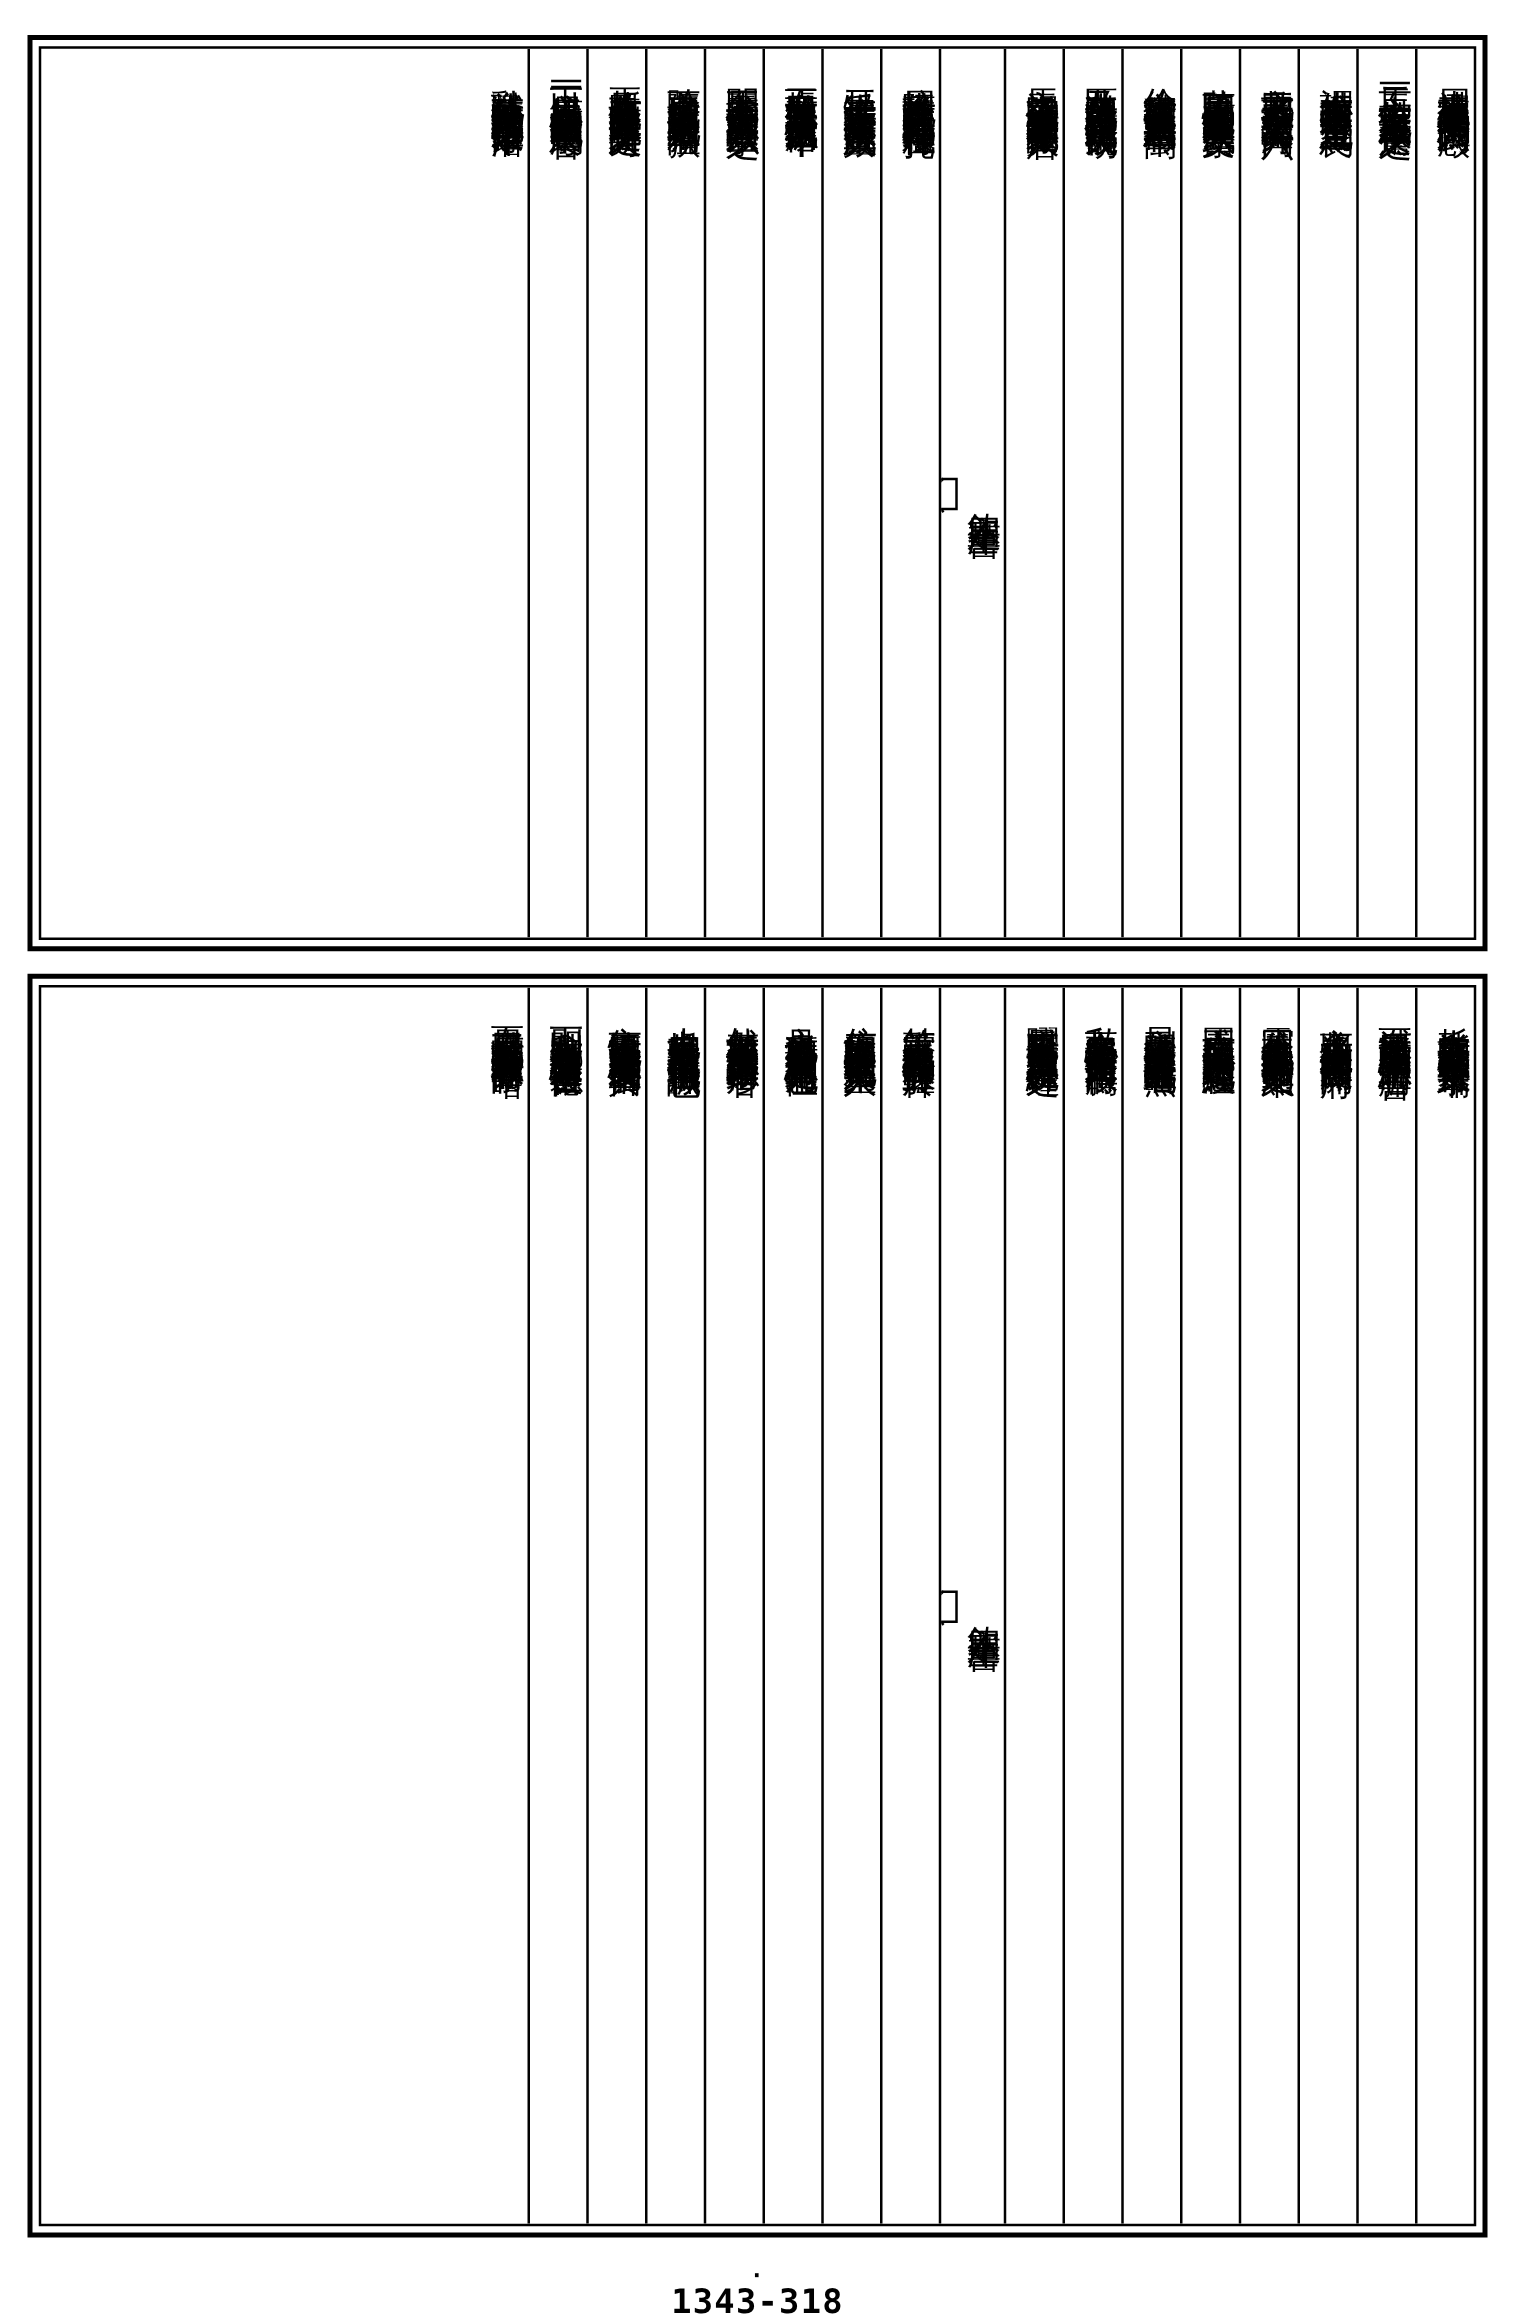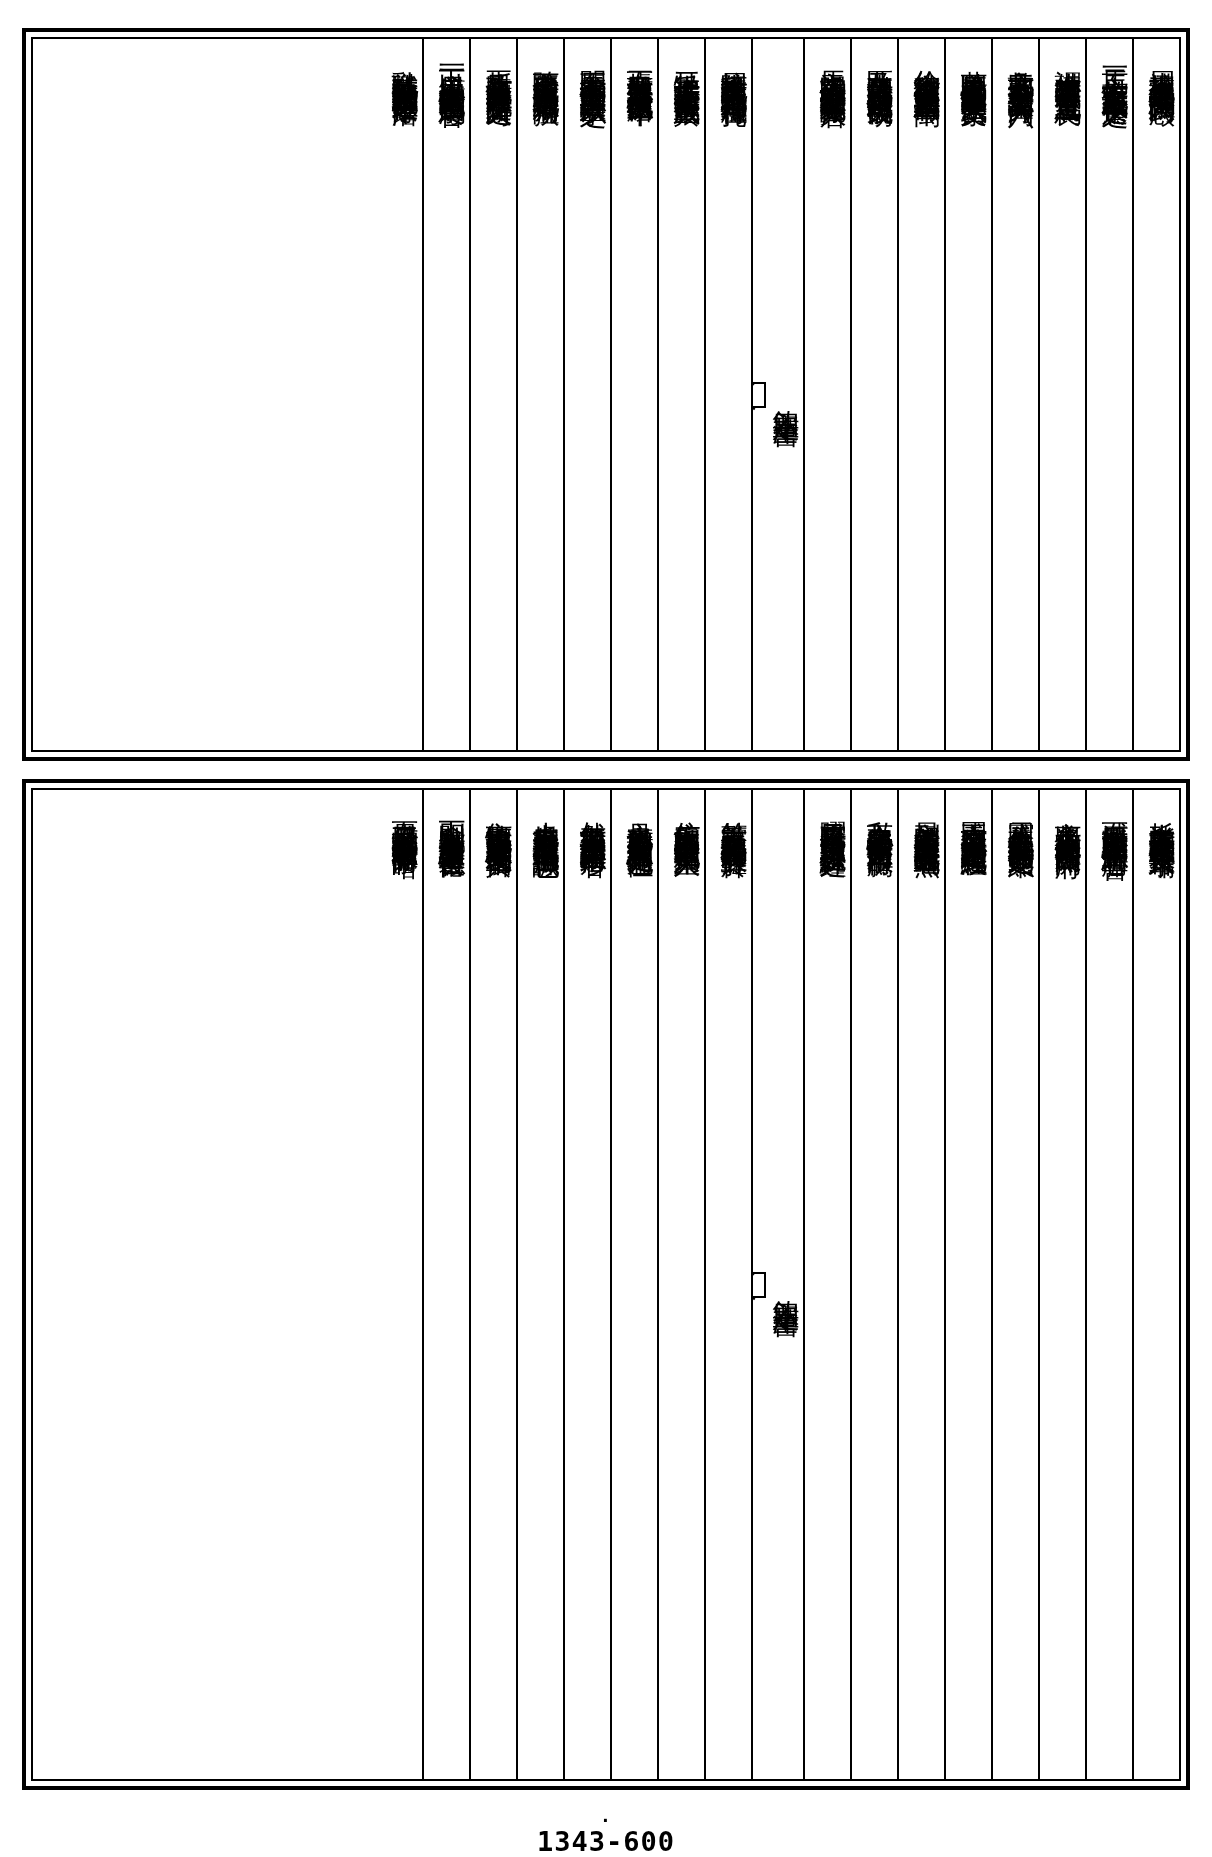--- a/index.html
+++ b/index.html
@@ -173,16 +173,16 @@
       <div class="col">然若無與樂其天下仲尼所謂是必才全而德不形者</div>
       <div class="col">也夫處其身則立無跛正也視而還端也聽無譁誠也</div>
       <div class="col">言無遠慎也國有憂未嘗不感國有慶未嘗不怡其御</div>
       <div class="col">下則明利害之鄉阜財求之務使之趨善而避害懷德</div>
       <div class="col">而畏威身不離於闕庭令遠行於坰牧亦有不學而暗</div>
     </div>
   </div>
 
   <div class="footer">
     <span class="dot">·</span>
-    <span>1343-600</span>
+    <span>1343-318</span>
   </div>
 
 </div>
 
 </body></html>

